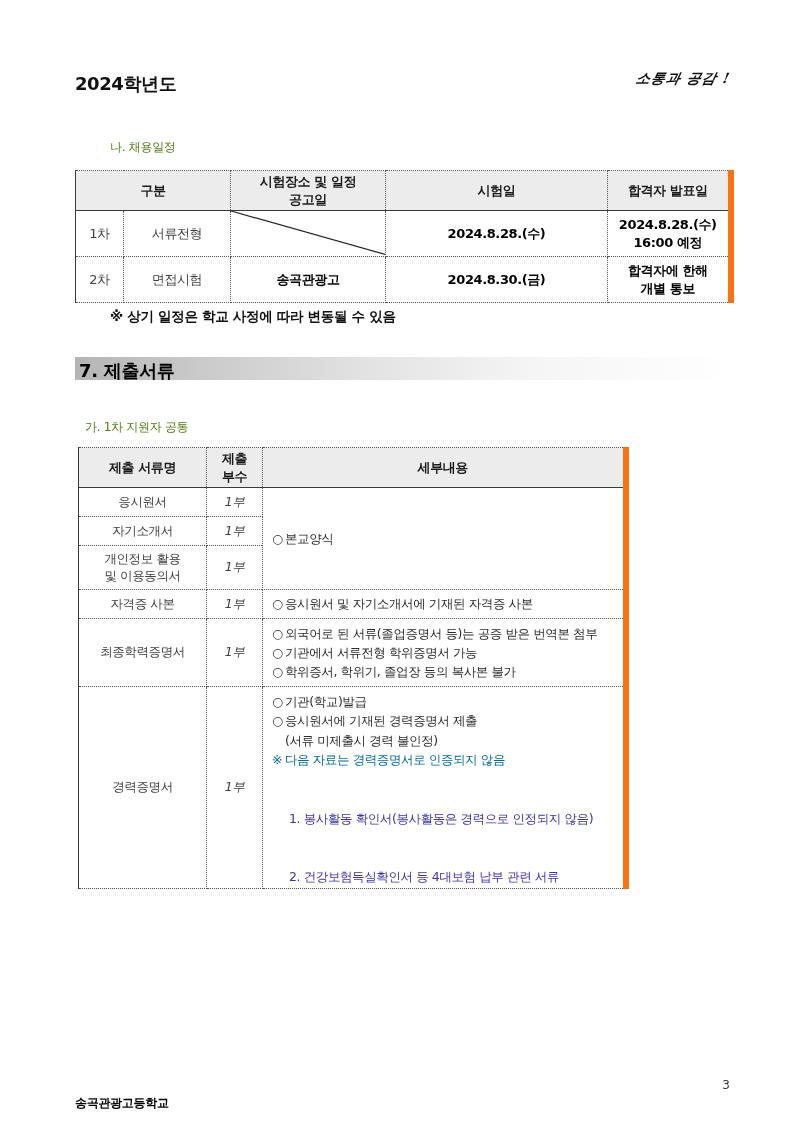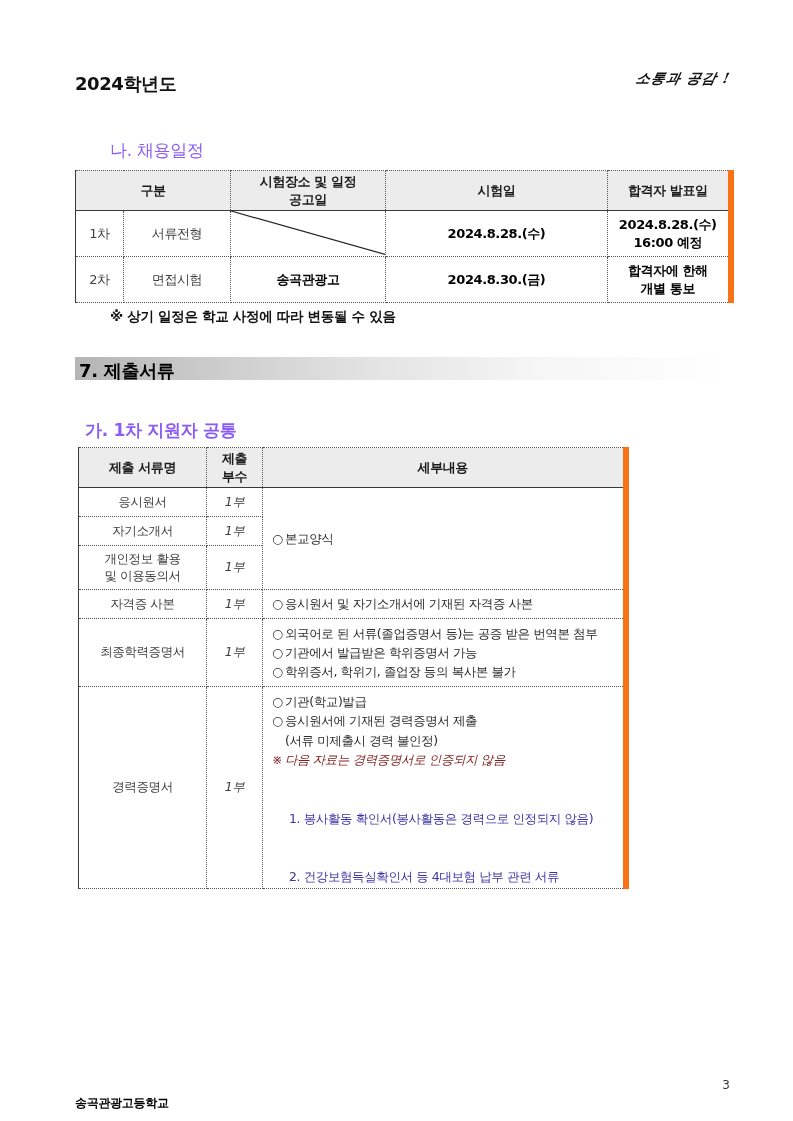--- a/index.html
+++ b/index.html
@@ -46,26 +46,26 @@
     font-style: italic;
     color: #111;
     font-family: "DejaVu Serif", "Liberation Serif", serif;
     letter-spacing: 1px;
     transform: skewX(-12deg);
   }
 
   
   .sub-head {
     position: absolute;
-    font-size: 17px;
-    color: #8b5cf6;
+    font-size: 12px;
+    color: #4d7c0f;
     letter-spacing: -0.3px;
   }
   .sub-head.b {
-    font-weight: bold;
+    font-weight: normal;
   }
 
   
   .section-bar {
     position: absolute;
     left: 75px;
     top: 357px;
     width: 655px;
     height: 23px;
     background: linear-gradient(to right, #b5b5b5 0%, #c9c9c9 18%, #e3e3e3 45%, #f5f5f5 70%, #ffffff 100%);
@@ -168,22 +168,21 @@
     white-space: nowrap;
   }
   #tbl-docs td.detail li .bul {
     display: inline-block;
     width: 13px;
   }
   #tbl-docs td.detail li.indent {
     padding-left: 13px;
   }
   #tbl-docs td.detail li.blue {
-    color: #7f1d1d;
-    font-style: italic;
+    color: #0369a1;
   }
   #tbl-docs td.detail li.blue-num {
     color: #3a35a8;
     padding-left: 17px;
     margin-top: 39px;
   }
 
   
   .doc-footer {
     position: absolute;
@@ -326,21 +325,21 @@
           </ul>
         </td>
       </tr>
 
       <tr style="height:68px;">
         <td class="docname outer-l">최종학력증명서</td>
         <td class="copies">1부</td>
         <td class="detail outer-r">
           <ul>
             <li><span class="bul">○</span><span>외국어로 된 서류(졸업증명서 등)는 공증 받은 번역본 첨부</span></li>
-            <li><span class="bul">○</span><span>기관에서 발급받은 학위증명서 가능</span></li>
+            <li><span class="bul">○</span><span>기관에서 서류전형 학위증명서 가능</span></li>
             <li><span class="bul">○</span><span>학위증서, 학위기, 졸업장 등의 복사본 불가</span></li>
           </ul>
         </td>
       </tr>
 
       <tr style="height:116px;">
         <td class="docname outer-l outer-b">경력증명서</td>
         <td class="copies outer-b">1부</td>
         <td class="detail outer-r outer-b" style="vertical-align:top; padding-top:5px;">
           <ul>

